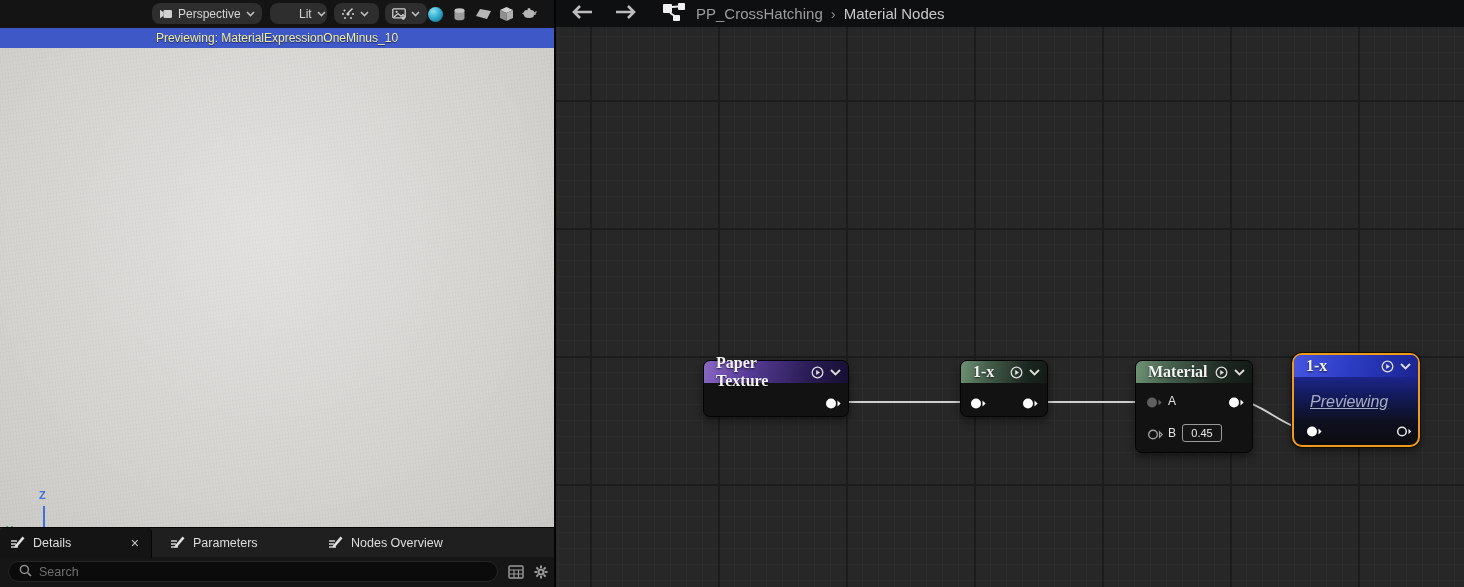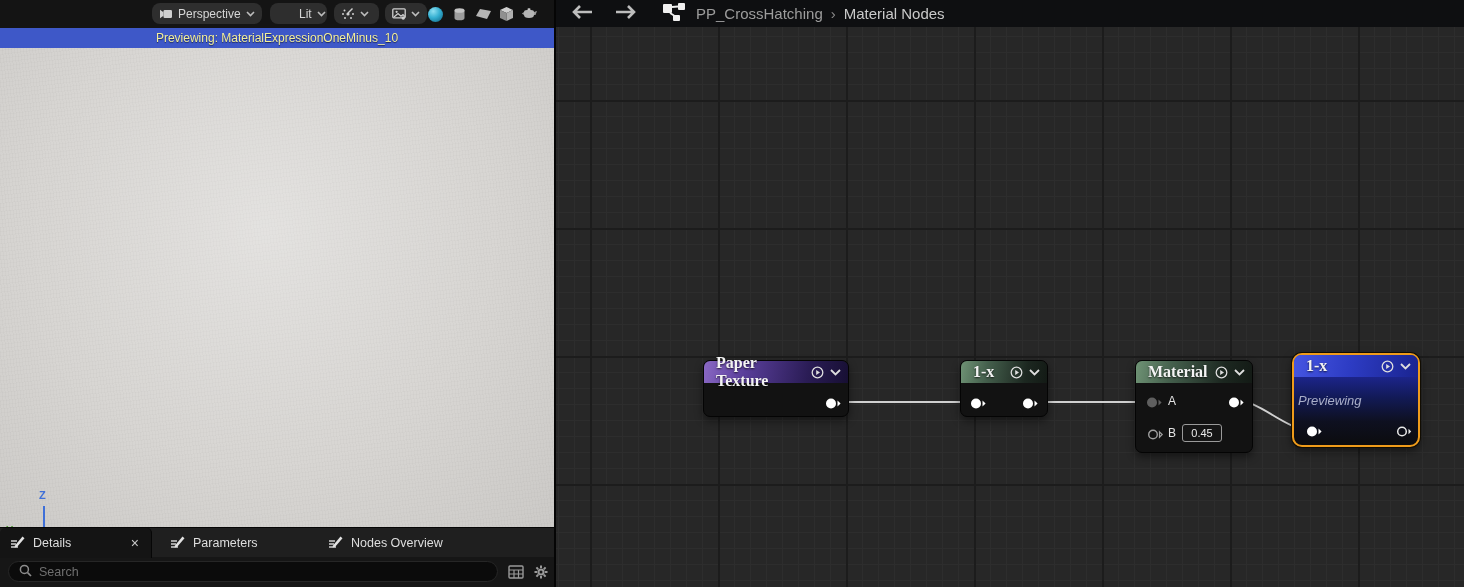--- a/index.html
+++ b/index.html
@@ -93,21 +93,21 @@
   .hdr-blue   { background:linear-gradient(100deg,#4656e2 0%,#2d3cc4 45%,#1a2490 100%); }
   .pin { position:absolute; cursor:crosshair; }
   .pin-label { position:absolute; color:#e3e3e3; font-size:12px; }
   .val-box { position:absolute; width:40px; height:18px; border:1px solid #9a9a9a; border-radius:3px;
              background:#151515; color:#eaeaea; font-size:11px; display:flex; align-items:center;
              justify-content:center; cursor:text; }
   #node-selected {
     background:linear-gradient(180deg,#2a35ae 0%,#1d2590 22%,#121a55 48%,#0e1020 74%,#0c0c0e 100%);
     border:2px solid #ef9b1a; border-radius:10px; box-shadow:0 0 0 1px #120d02, 0 4px 10px rgba(0,0,0,.5);
   }
-  .preview-status { position:absolute; left:4px; top:38px; font-size:13px; font-style:italic; color:#a9aec8; }
+  .preview-status { position:absolute; left:16px; top:38px; font-size:16px; font-style:italic; color:#a9aec8;text-decoration:underline; }
 </style>
 </head>
 <body>
 
 <div id="app">
 
   <div id="left-panel">
 
     <div id="vp-toolbar">
       <div class="tb-btn" style="left:152px; width:110px;">

